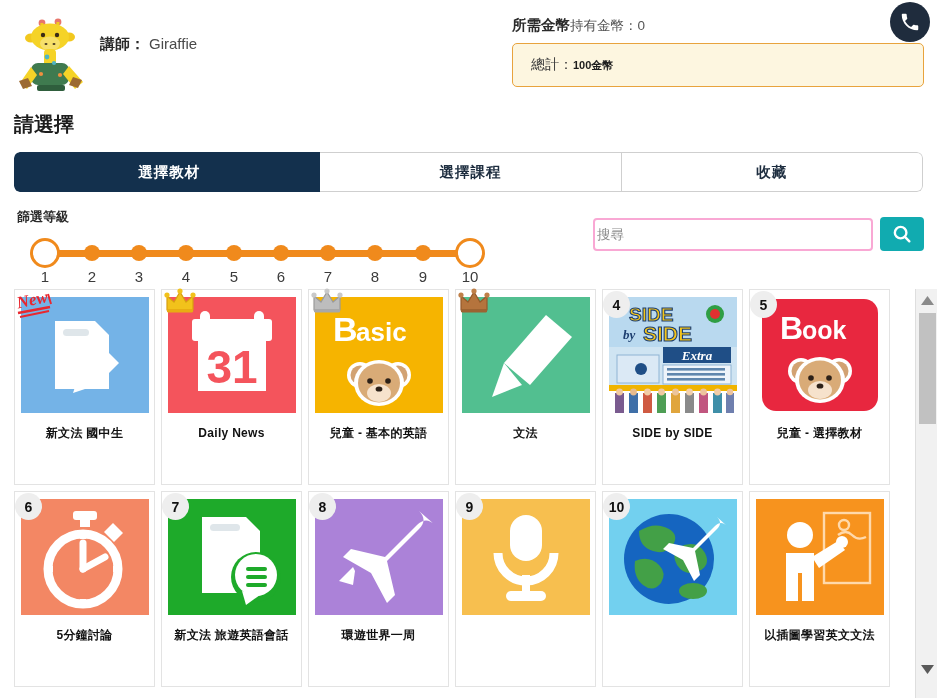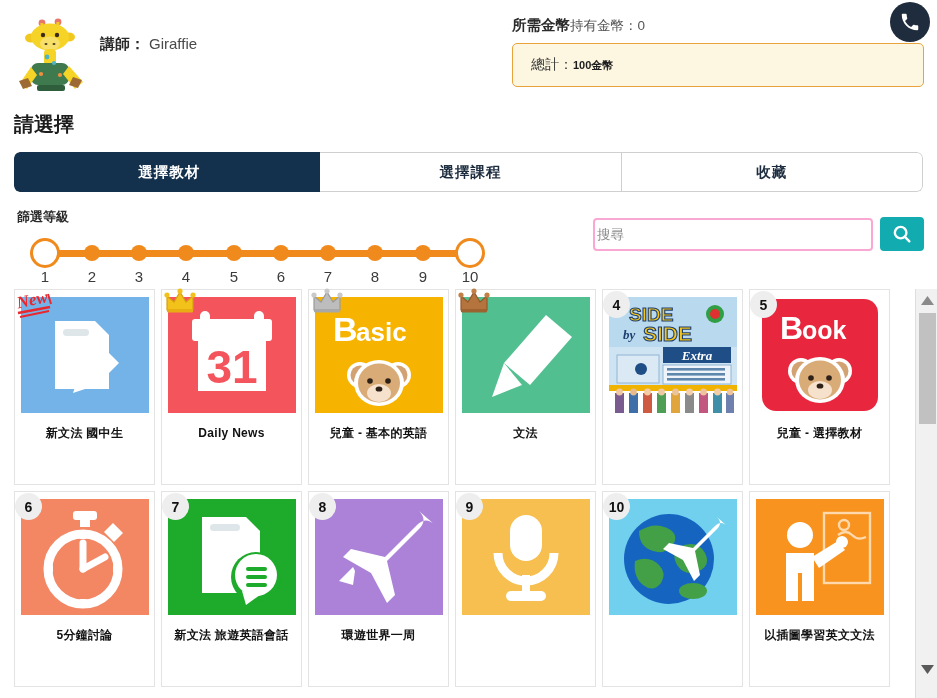--- a/index.html
+++ b/index.html
@@ -331,20 +331,21 @@
               <rect x="90" y="96" width="9" height="20" fill="#c1567f"></rect>
                 <circle cx="94.5" cy="95" r="3.4" fill="#eec49d"></circle>
               <rect x="104" y="96" width="9" height="20" fill="#3f8fa8"></rect>
                 <circle cx="108.5" cy="95" r="3.4" fill="#f2cda6"></circle>
               <rect x="117" y="96" width="8" height="20" fill="#6f7fae"></rect>
                 <circle cx="121" cy="95" r="3.2" fill="#eec49d"></circle>
             </g>
           </svg>
           <div class="badge-num">4</div>
         </div>
+        <div class="card-title">SIDE by SIDE</div>
       </div>
 
       <div class="card">
         <div class="thumb-wrap">
           <svg class="thumb" viewBox="0 0 128 116">
             <rect x="6" y="2" width="116" height="112" rx="14" fill="#e8273f"></rect>
             <text x="24" y="42" font-family="Liberation Sans, sans-serif" font-size="32" font-weight="bold" fill="#ffffff">B</text>
             <text x="46" y="42" font-family="Liberation Sans, sans-serif" font-size="25" font-weight="bold" fill="#ffffff">ook</text>
             <circle cx="45" cy="74" r="13" fill="#fff"></circle>
               <circle cx="45" cy="74" r="9.5" fill="#d2a272"></circle>

